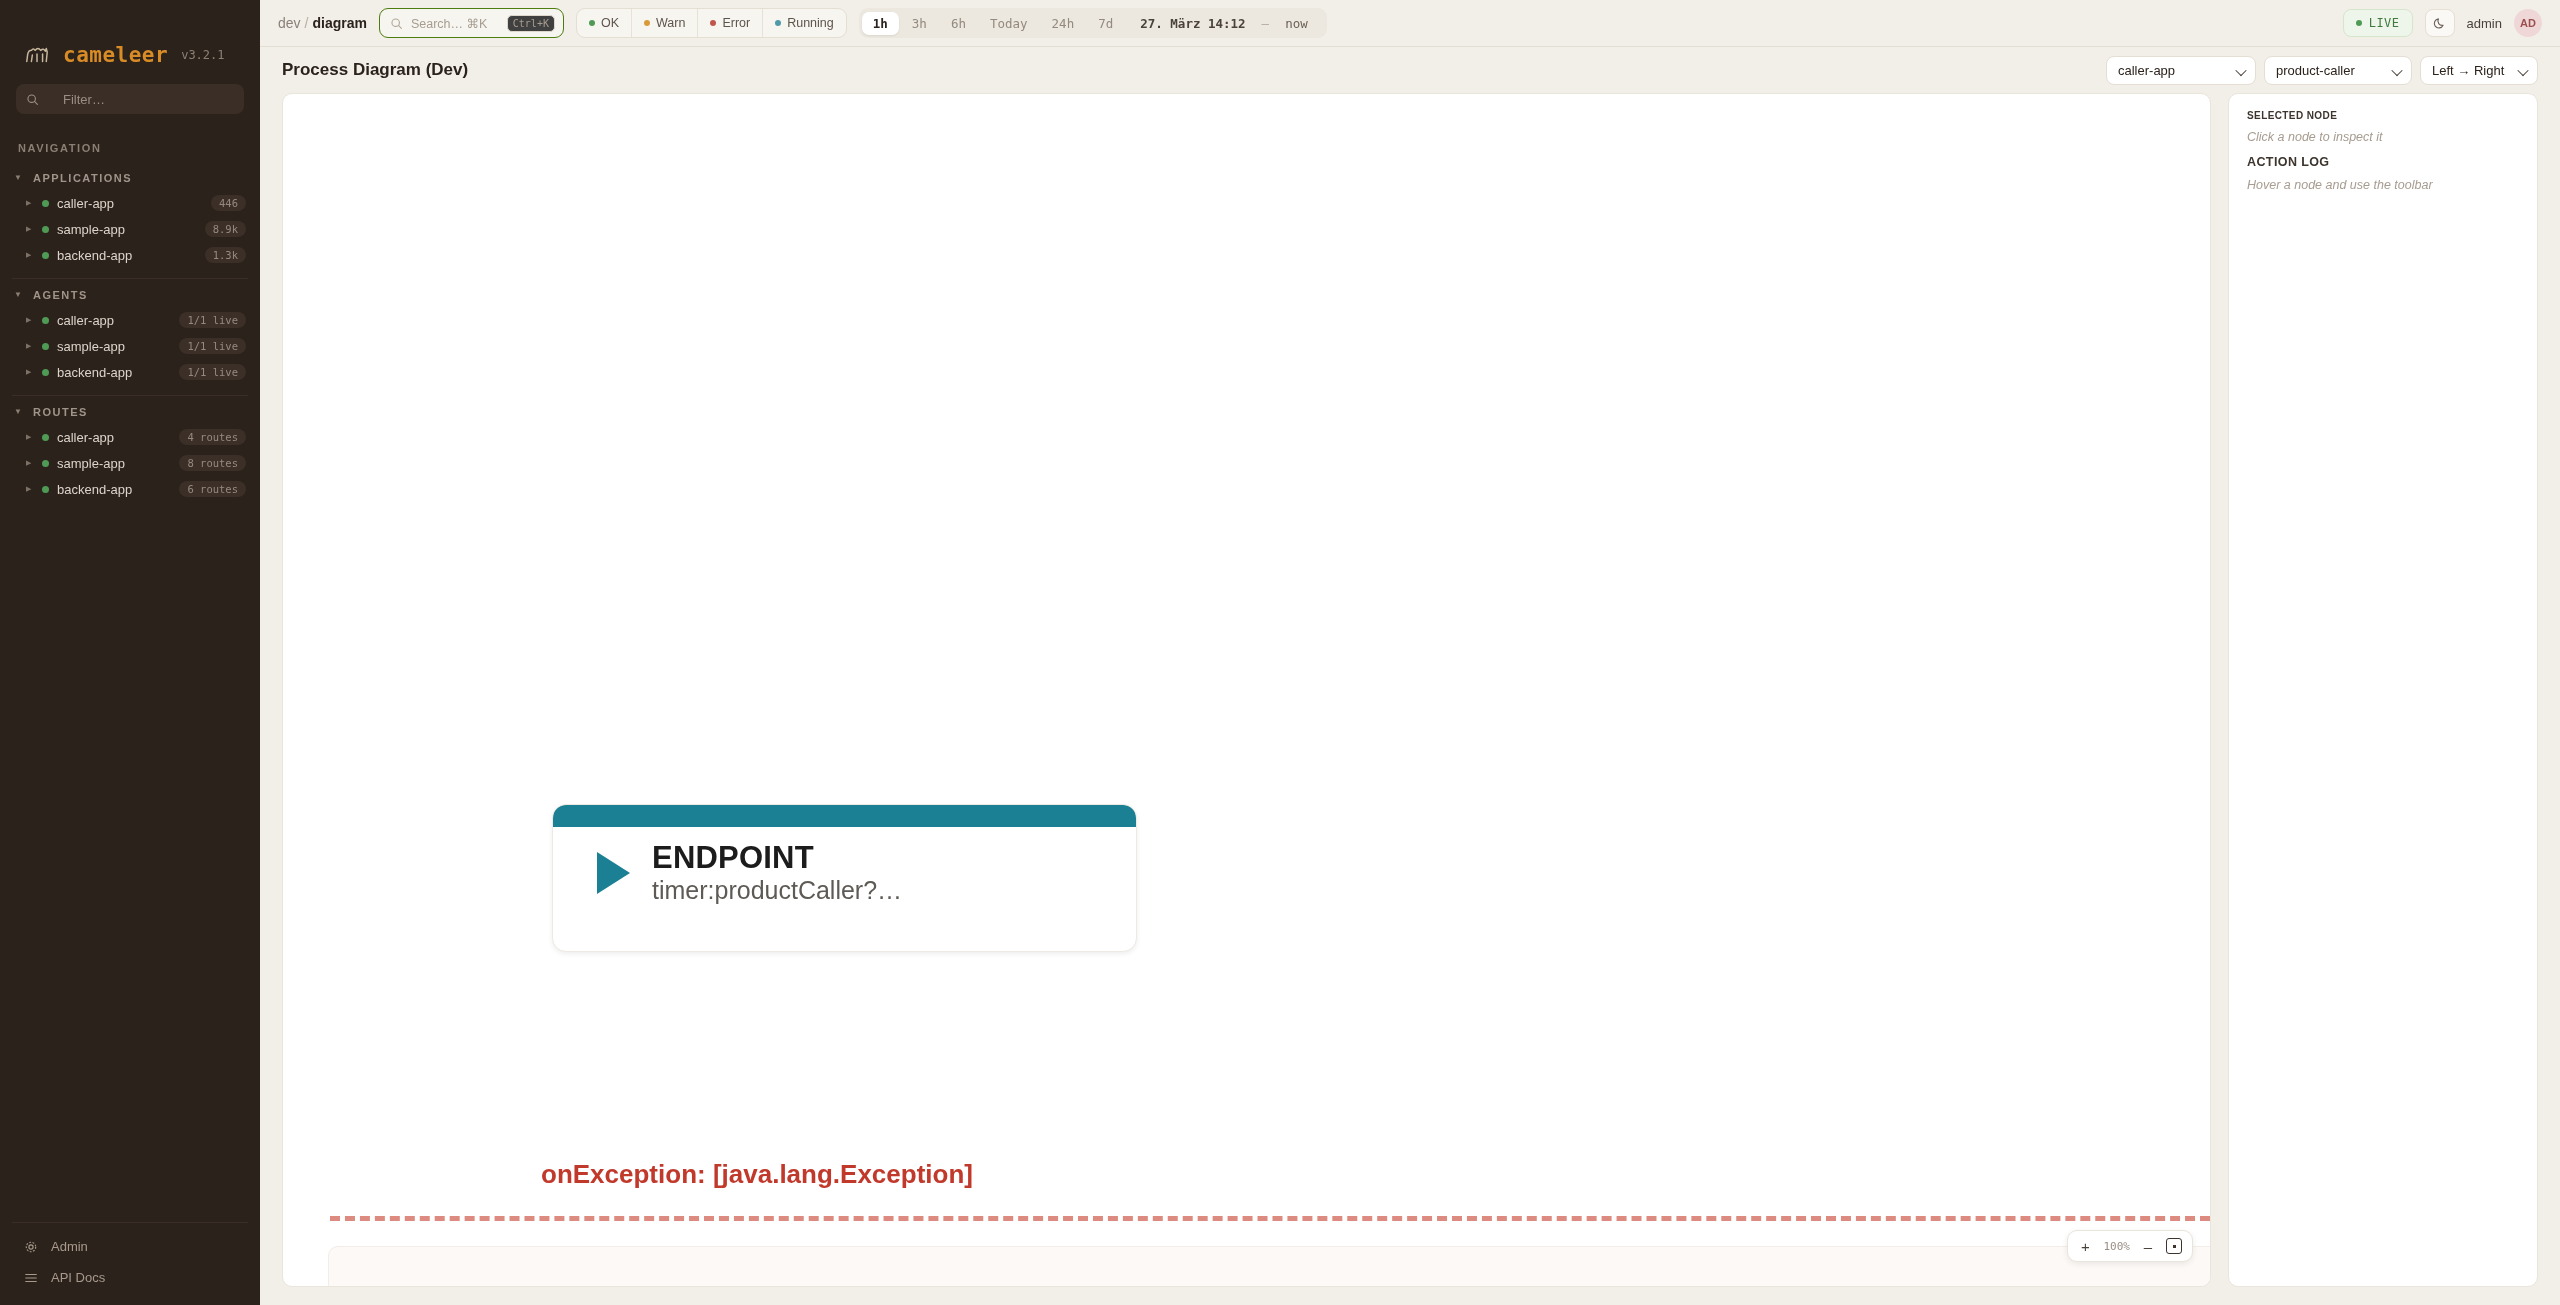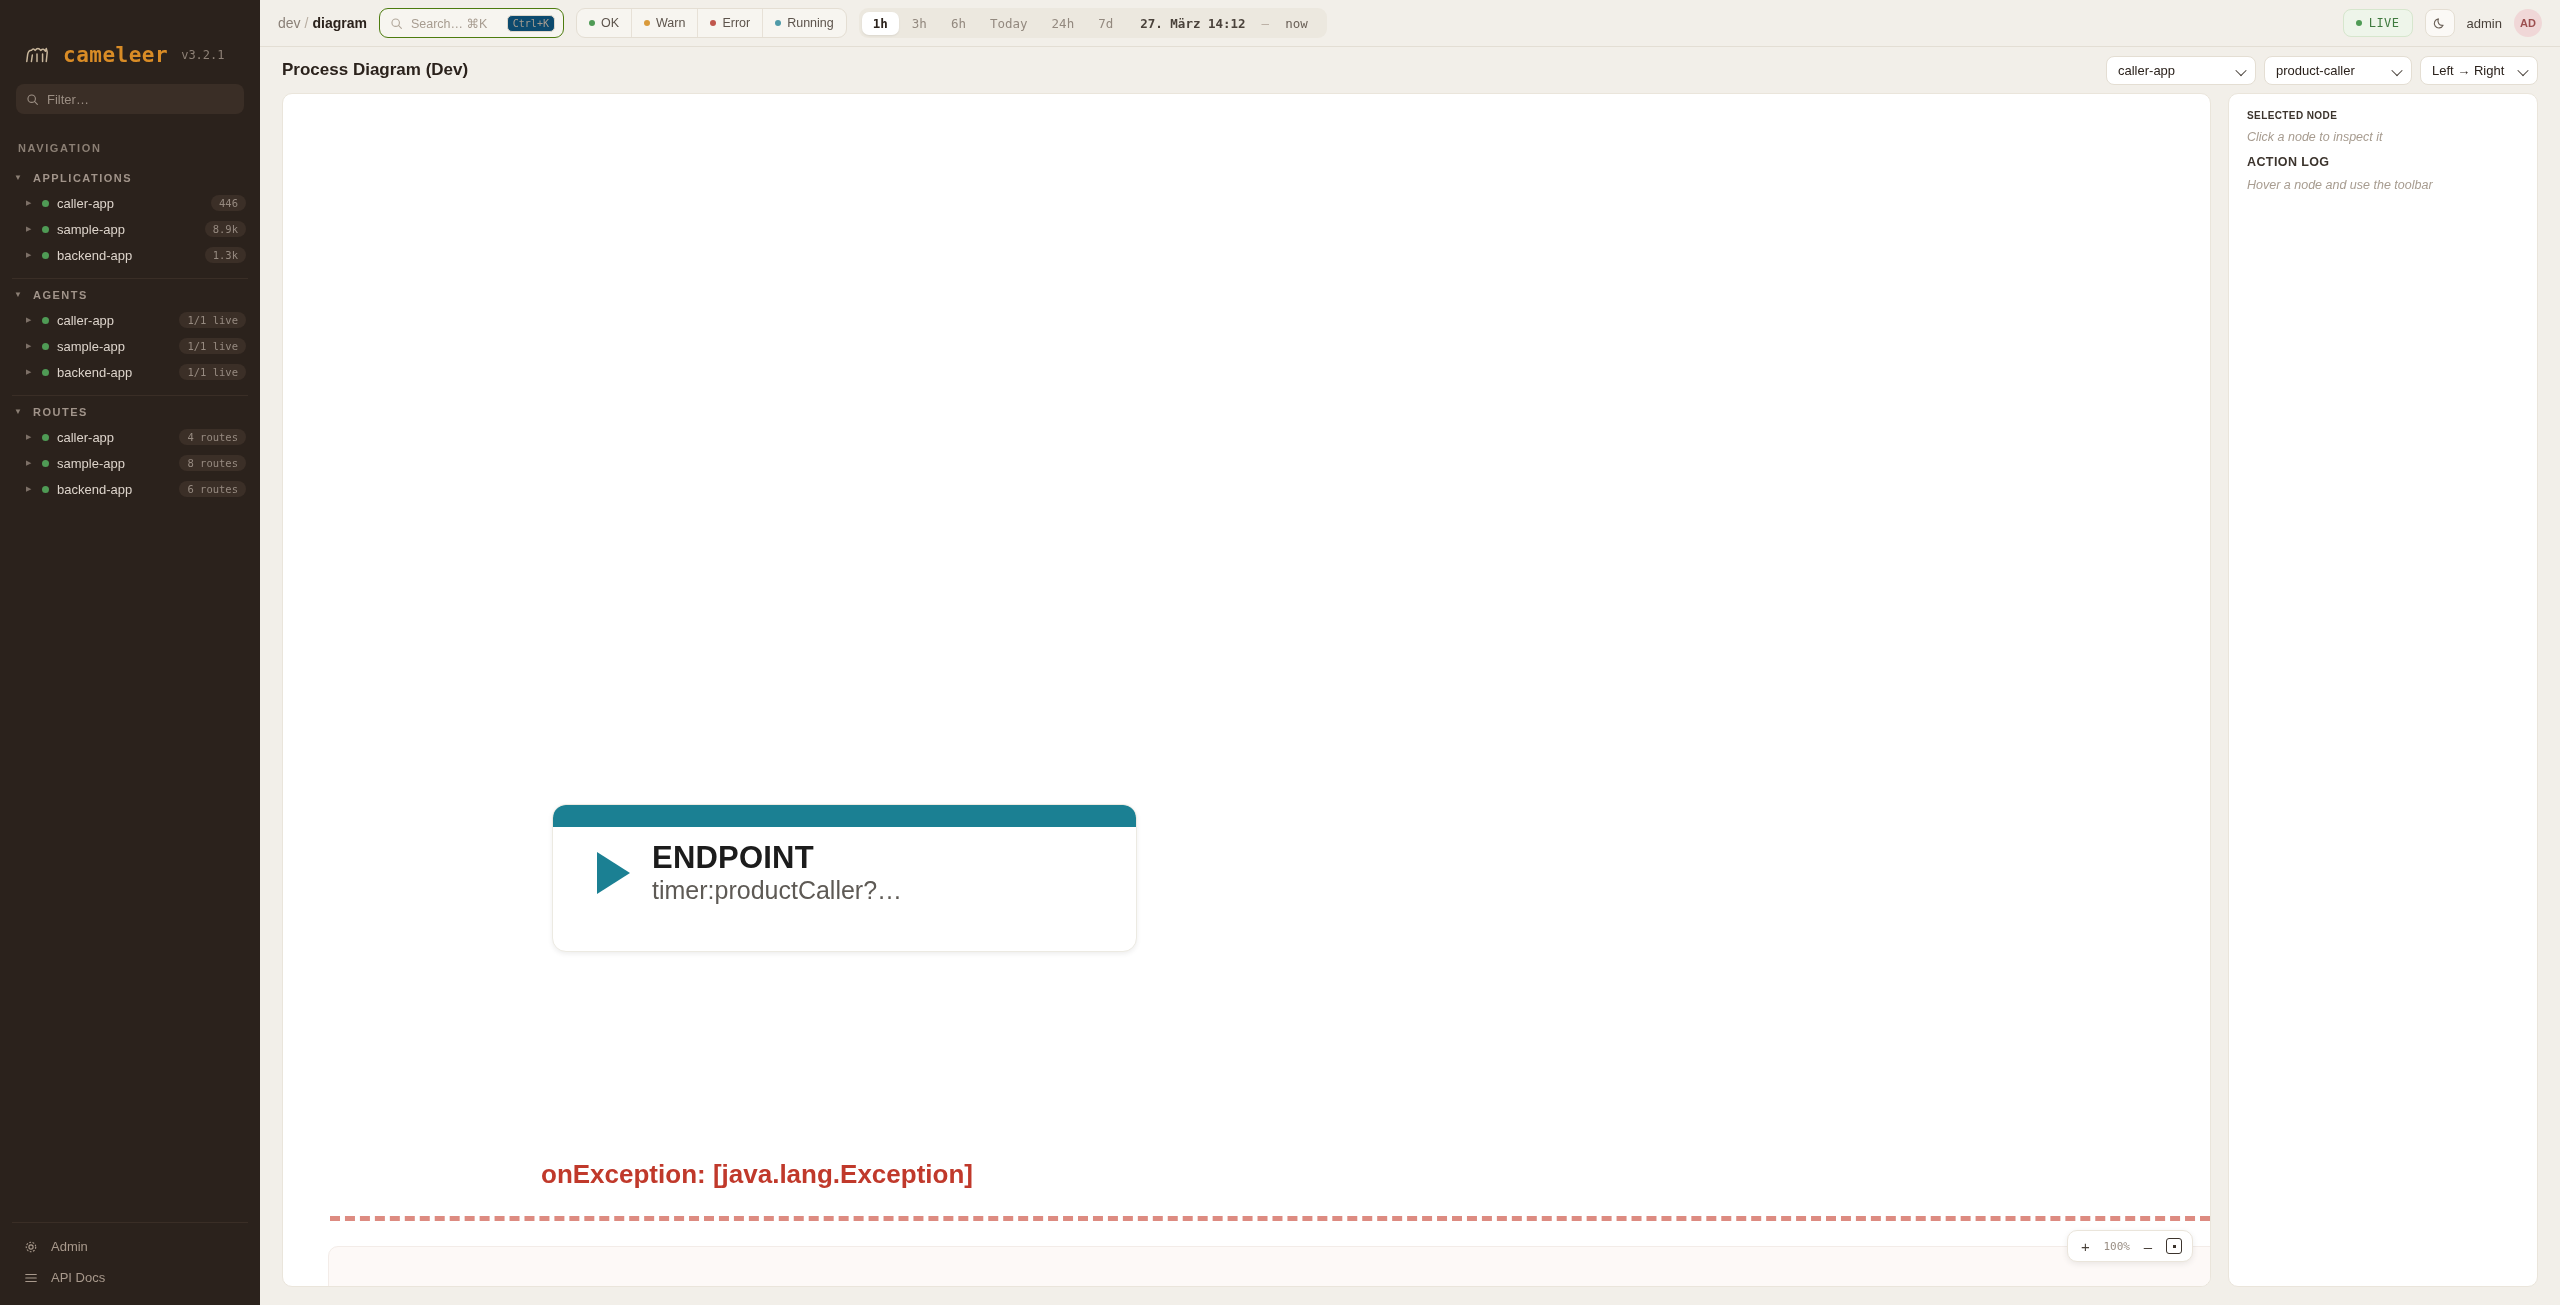--- a/index.html
+++ b/index.html
@@ -26,21 +26,21 @@
   .camel-icon { width: 30px; height: 26px; display:block; }
   .brand-name {
     color: #d98c26; font-size: 21px; font-weight: 700;
     font-family: "DejaVu Sans Mono", monospace; letter-spacing: .5px;
   }
   .brand-ver { color: #8d8076; font-size: 12px; font-family: "DejaVu Sans Mono", monospace; margin-left: 2px; }
 
   .filter-wrap { padding: 0 16px 16px 16px; }
   .filter-box {
     background: #3a2e26; border-radius: 8px; height: 30px;
-    display: flex; align-items: center; gap: 8px; padding: 0 10px;
+    display: flex; align-items: center; gap: 24px; padding: 0 10px;
   }
   .filter-box svg { flex: 0 0 auto; }
   .filter-box .ph { color: #9b8e83; font-size: 13px; }
 
   .nav-scroll { flex: 1 1 auto; overflow: hidden; }
   .sec-title {
     color: #8b7f74; font-size: 11px; letter-spacing: 1.6px;
     font-weight: 700; padding: 12px 0 8px 18px;
   }
   .group { margin-top: 4px; }
@@ -88,21 +88,21 @@
 
   .searchbox {
     display: flex; align-items: center; gap: 8px;
     background: #f7f5f0; border: 1px solid #4d7c0f; border-radius: 9px;
     height: 30px; padding: 0 8px 0 10px; width: 185px;
   }
   .searchbox .ph { color: #a79c90; font-size: 12.5px; flex: 1 1 auto; }
   .kbd {
     border: 1px solid #ded7cb; border-radius: 5px; color: #a79c90;
     font-size: 10px; font-family: "DejaVu Sans Mono", monospace; padding: 2px 5px;
-    background: #0c4a6e;
+    background: #404040;
   }
 
   .statuspills {
     display: flex; align-items: center;
     background: #f7f5f0; border: 1px solid #e4ded3; border-radius: 9px; height: 30px;
     overflow: hidden;
   }
   .spill { display: flex; align-items: center; gap: 6px; padding: 0 12px; height: 100%;
            border-right: 1px solid #e7e1d7; font-size: 12.5px; color: #5d544c; }
   .spill:last-child { border-right: none; }

